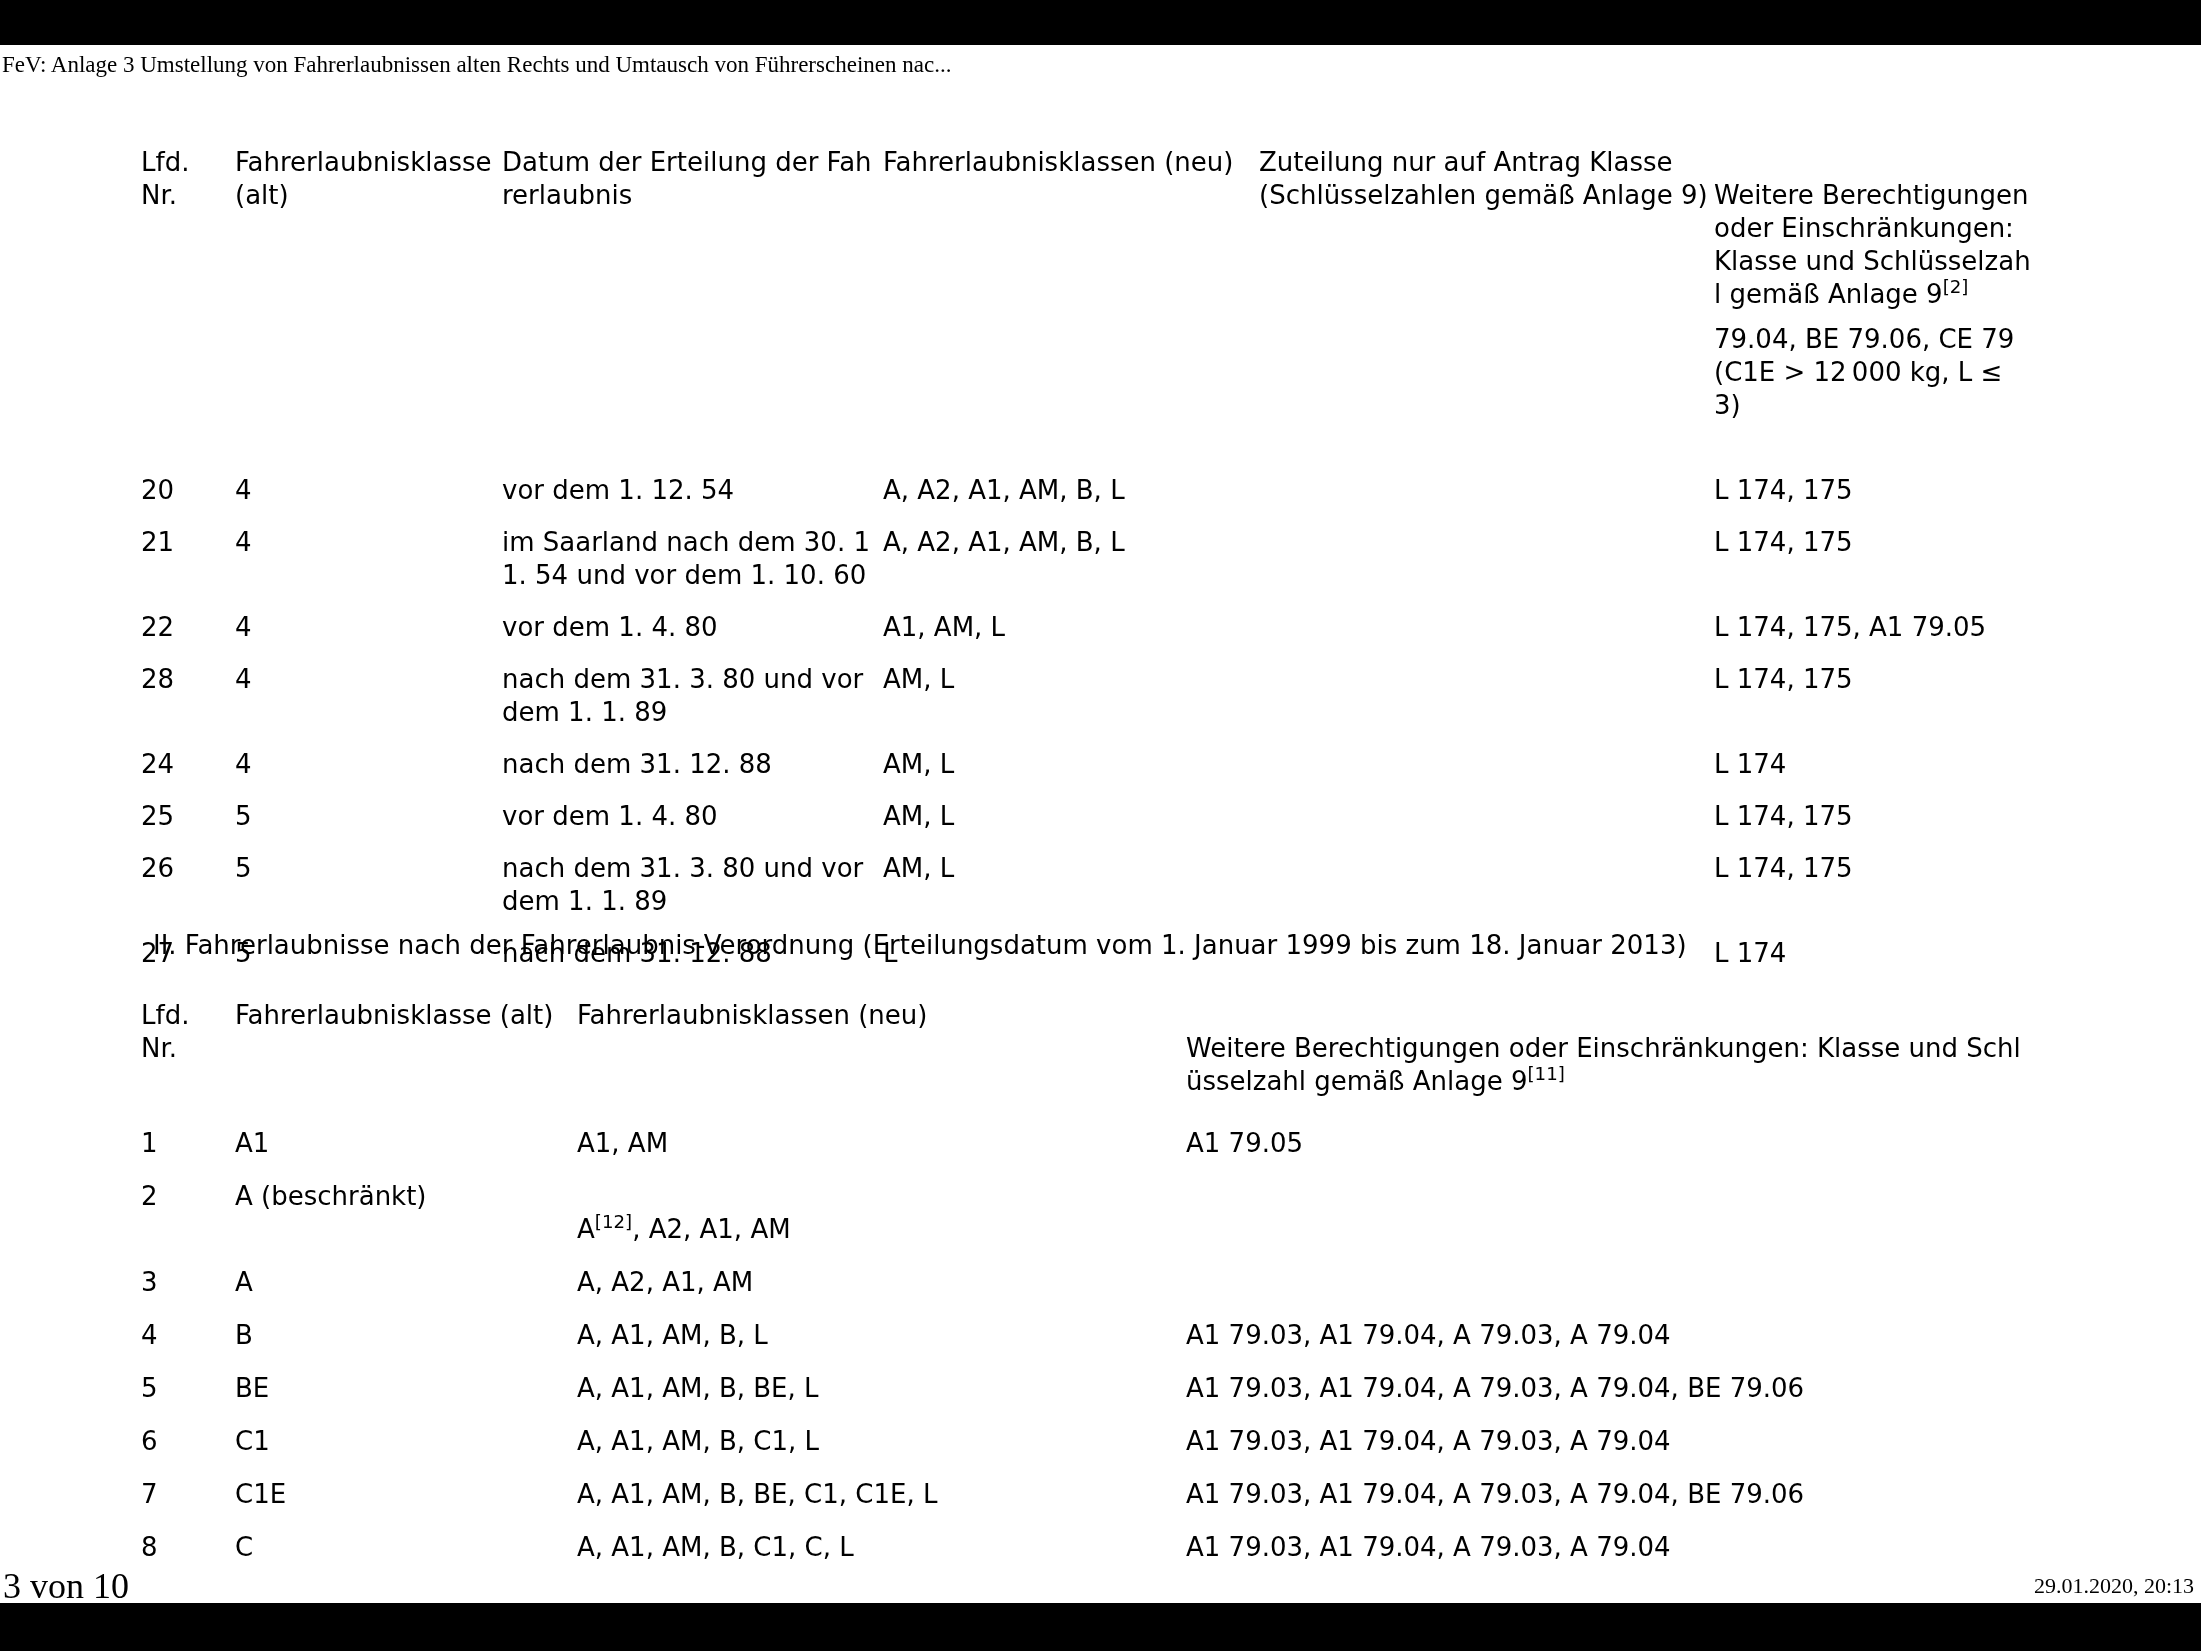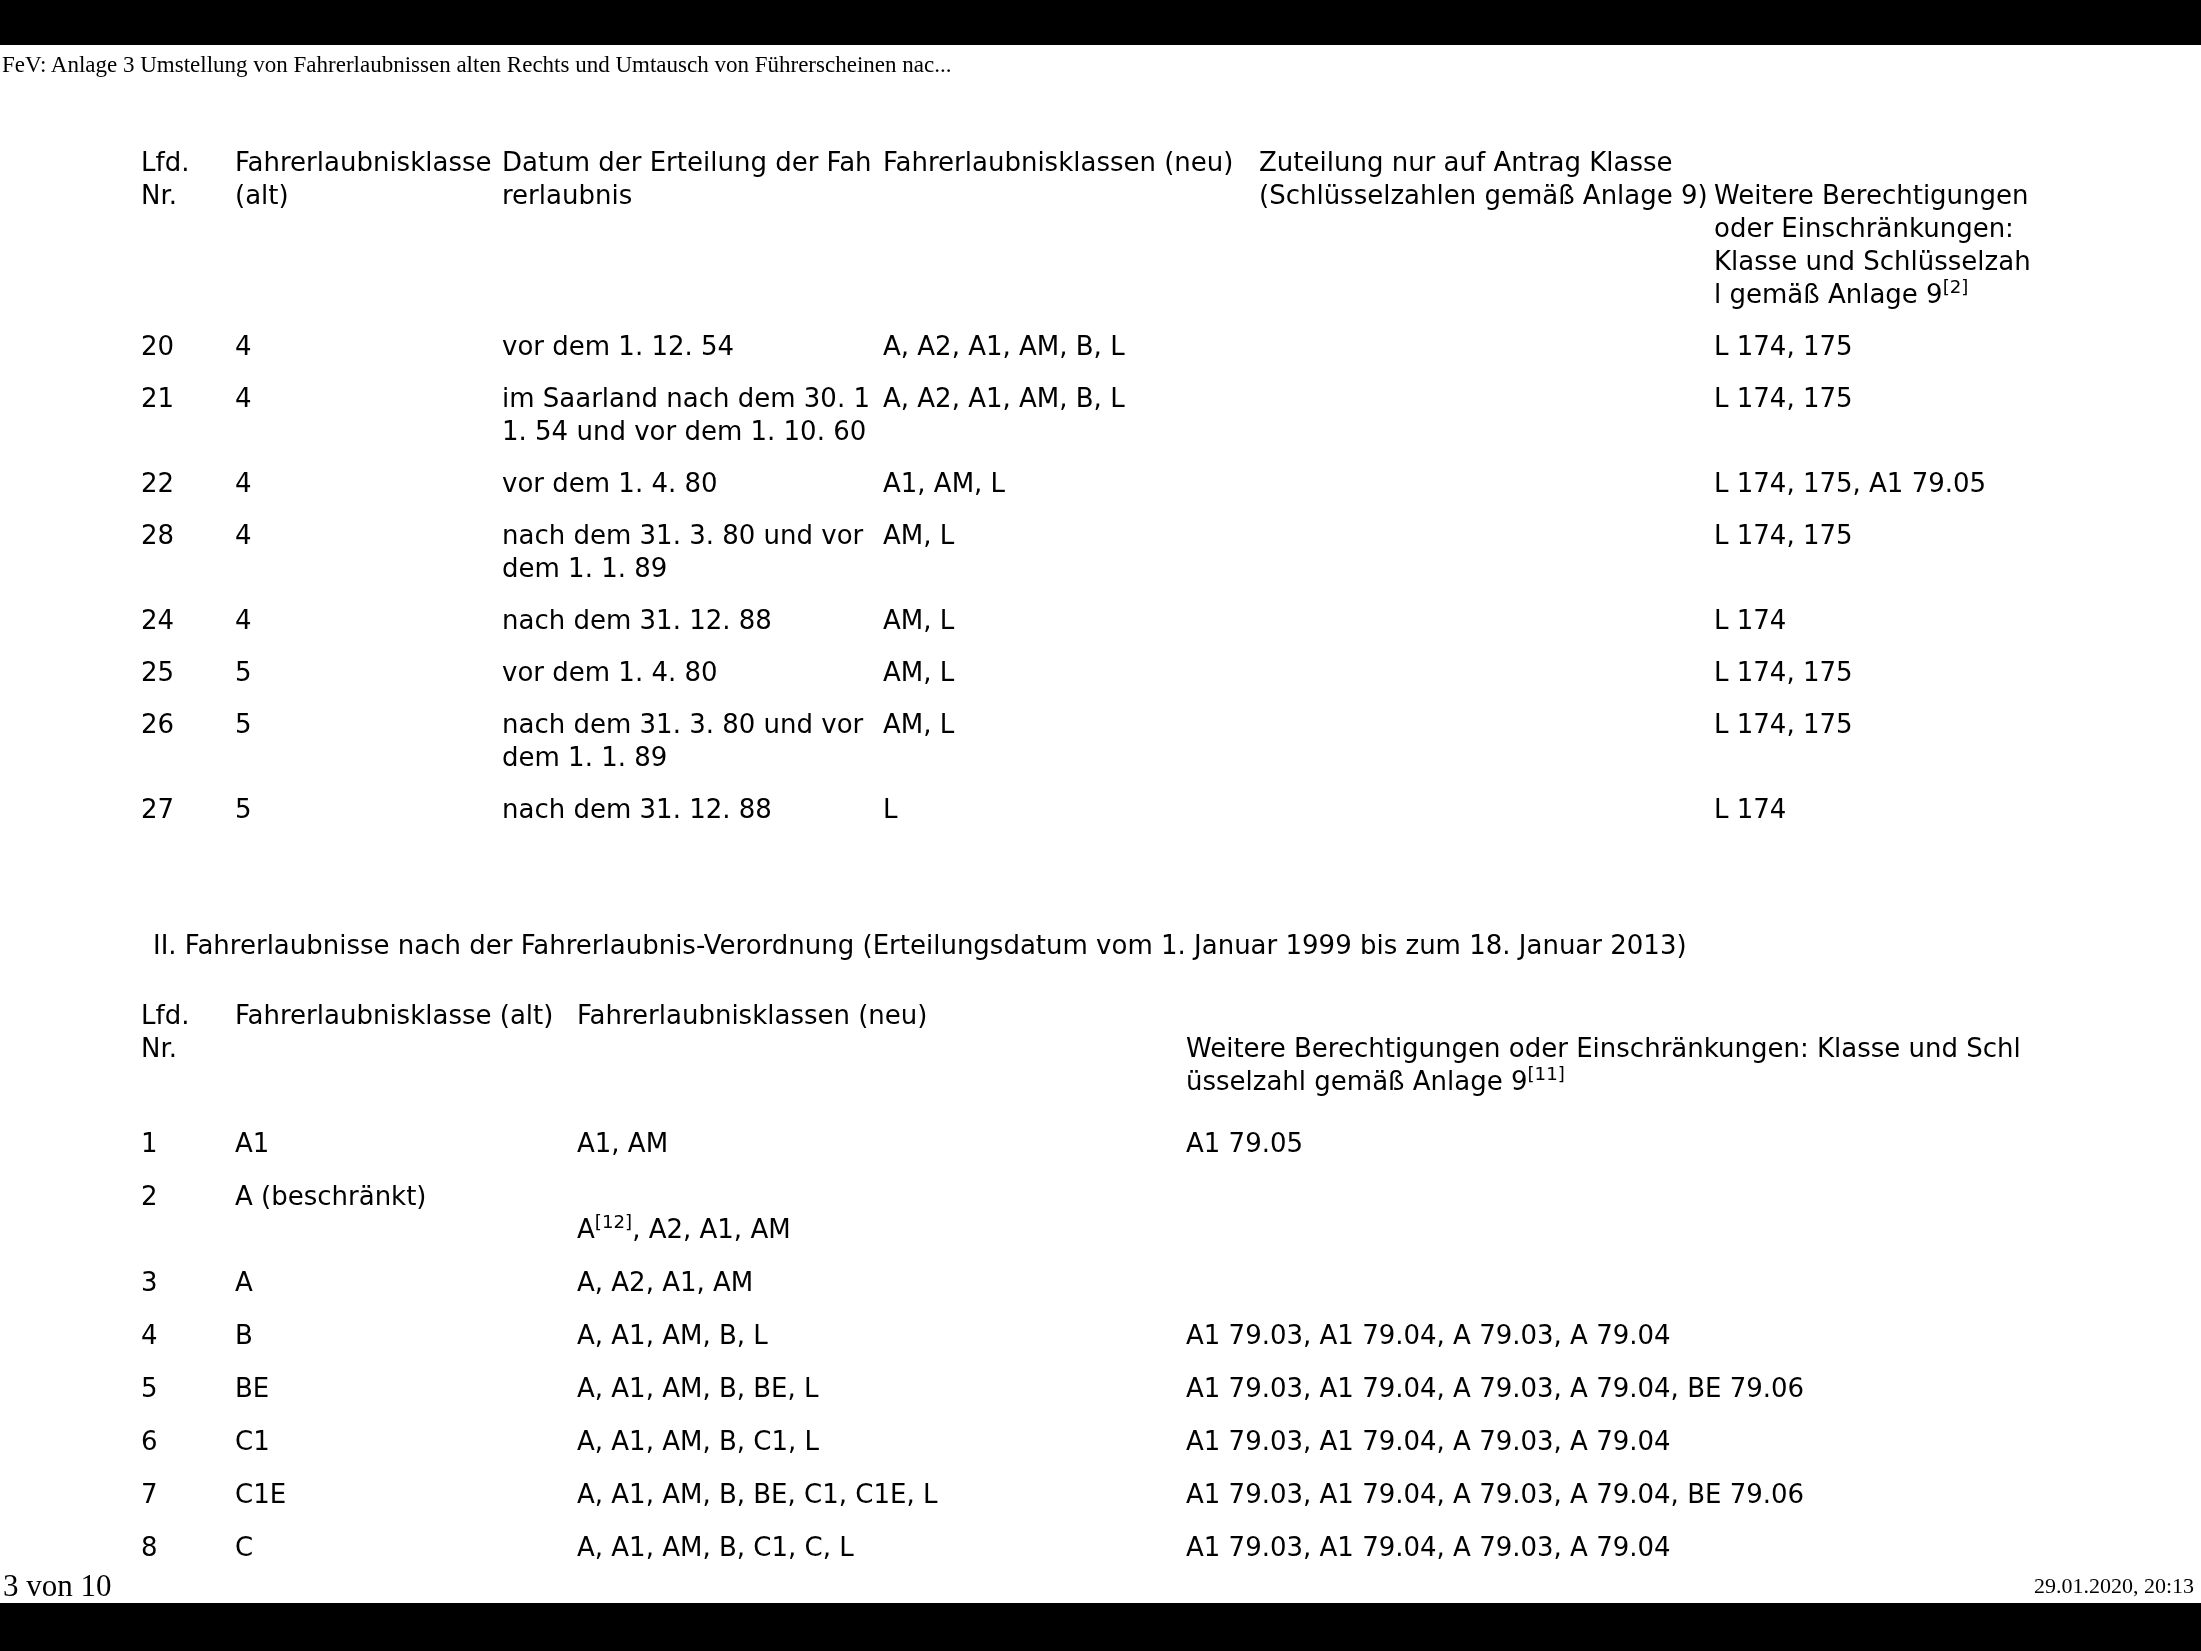--- a/index.html
+++ b/index.html
@@ -26,21 +26,21 @@
     font-family: "Liberation Serif", serif;
     font-size: 23px;
     line-height: 27px;
     white-space: nowrap;
   }
   .footer-left {
     position: absolute;
     left: 3px;
     top: 1526px;
     font-family: "Liberation Serif", serif;
-    font-size: 31px;
+    font-size: 36px;
     line-height: 30px;
     text-align: center;
   }
   .footer-right {
     position: absolute;
     right: 8px;
     top: 1526px;
     font-family: "Liberation Serif", serif;
     font-size: 22px;
     line-height: 30px;
@@ -98,20 +98,23 @@
         <div class="cell th">Datum der Erteilung der Fah
 rerlaubnis</div>
         <div class="cell th">Fahrerlaubnisklassen (neu)</div>
         <div class="cell th">Zuteilung nur auf Antrag Klasse
 (Schlüsselzahlen gemäß Anlage 9)</div>
         <div class="cell th">
           <span>Weitere Berechtigungen
 oder Einschränkungen:
 Klasse und Schlüsselzah
 l gemäß Anlage 9</span><sup>[2]</sup>
+          <div class="note">79.04, BE 79.06, CE 79
+(C1E &gt; 12 000 kg, L ≤
+3)</div>
         </div>
       </div>
 
       <div class="row">
         <div class="cell">20</div>
         <div class="cell">4</div>
         <div class="cell">vor dem 1. 12. 54</div>
         <div class="cell">A, A2, A1, AM, B, L</div>
         <div class="cell"></div>
         <div class="cell">L 174, 175</div>

